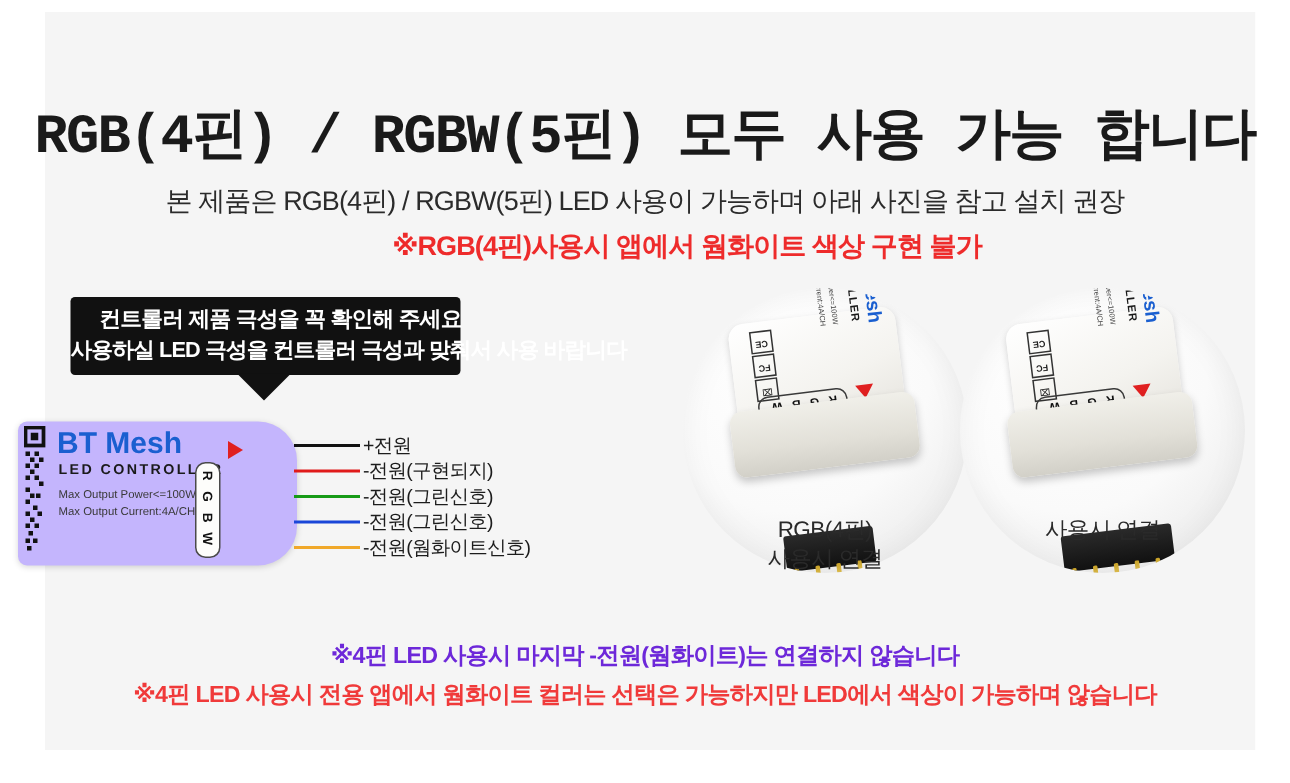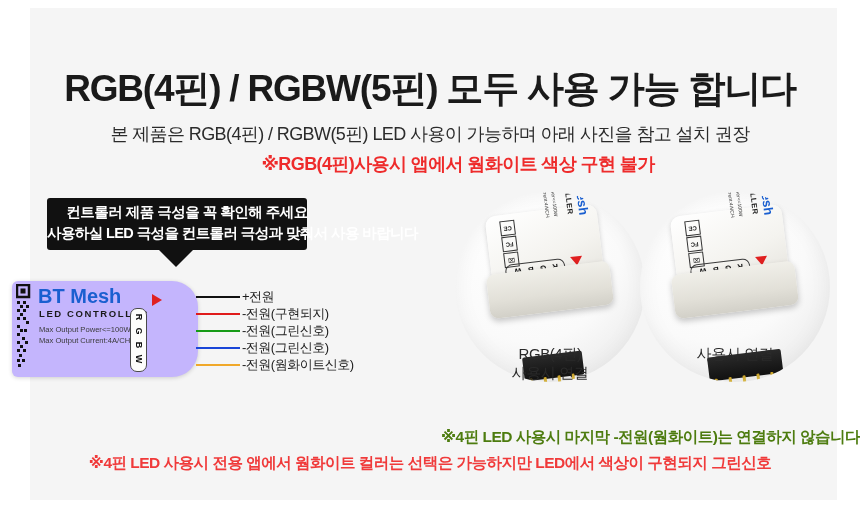--- a/index.html
+++ b/index.html
@@ -80,20 +80,21 @@
     position: absolute;
     left: 0;
     top: 64px;
     width: 860px;
     text-align: center;
     font-size: 37px;
     font-weight: bold;
     color: #1a1a1a;
     letter-spacing: -1.2px;
     white-space: nowrap;
+    font-family: Liberation Mono, monospace;
   }
   .subline-1 {
     position: absolute;
     left: 0;
     top: 122px;
     width: 860px;
     text-align: center;
     font-size: 18px;
     color: #2b2b2b;
     letter-spacing: -0.6px;
@@ -419,24 +420,24 @@
   }
   .cap-left  { left: 455px; top: 344px; }
   .cap-right { left: 640px; top: 344px; }
 
   
   .foot-1 {
     position: absolute;
     left: 0;
     top: 427px;
     width: 860px;
-    text-align: right;
+    text-align: center;
     font-size: 15.5px;
     font-weight: bold;
-    color: #4d7c0f;
+    color: #6d28d9;
     letter-spacing: -0.5px;
     white-space: nowrap;
   }
   .foot-2 {
     position: absolute;
     left: 0;
     top: 453px;
     width: 860px;
     text-align: center;
     font-size: 15.5px;
@@ -576,16 +577,16 @@
 
     <div class="photo-caption cap-left">
       <div>RGB(4핀)</div>
       <div>사용시 연결</div>
     </div>
     <div class="photo-caption cap-right">
       <div>사용시 연결</div>
     </div>
 
     <div class="foot-1">※4핀 LED 사용시 마지막 -전원(웜화이트)는 연결하지 않습니다</div>
-    <div class="foot-2">※4핀 LED 사용시 전용 앱에서 웜화이트 컬러는 선택은 가능하지만 LED에서 색상이 구현되지 그린신호</div>
+    <div class="foot-2">※4핀 LED 사용시 전용 앱에서 웜화이트 컬러는 선택은 가능하지만 LED에서 색상이 가능하며 않습니다</div>
 
   </div>
 </div>
 
 </body></html>

